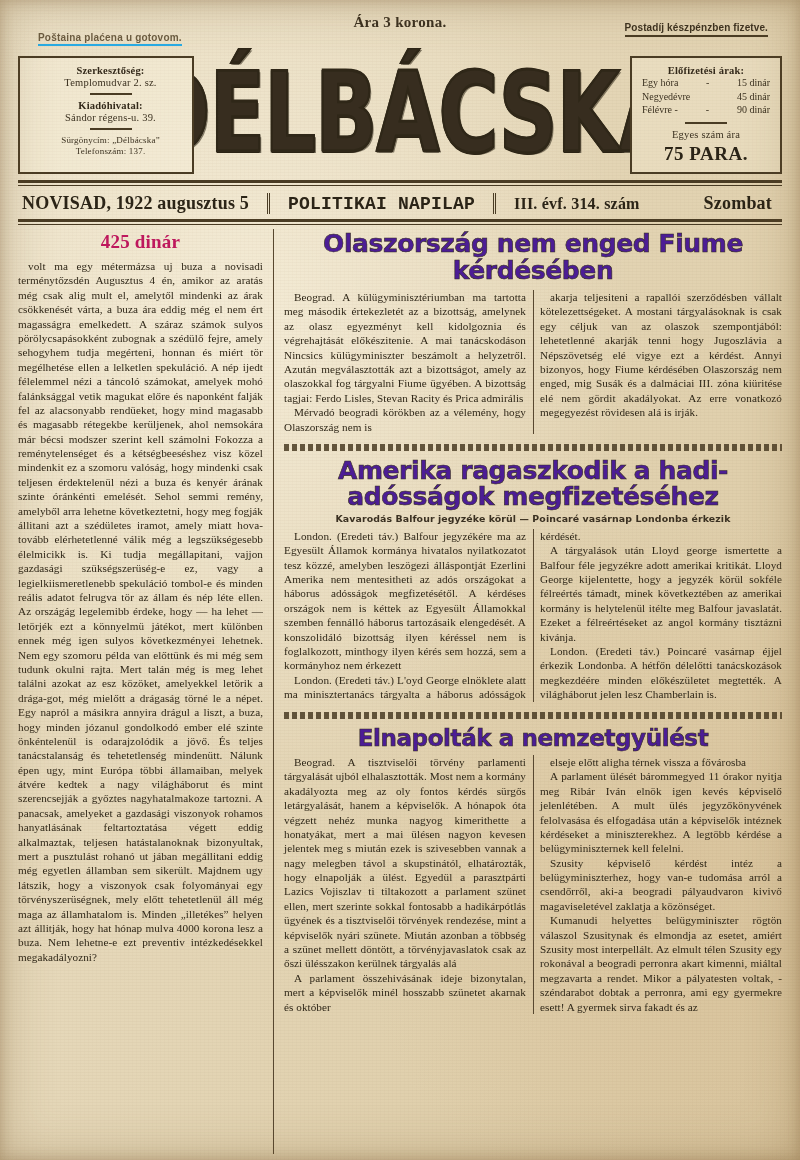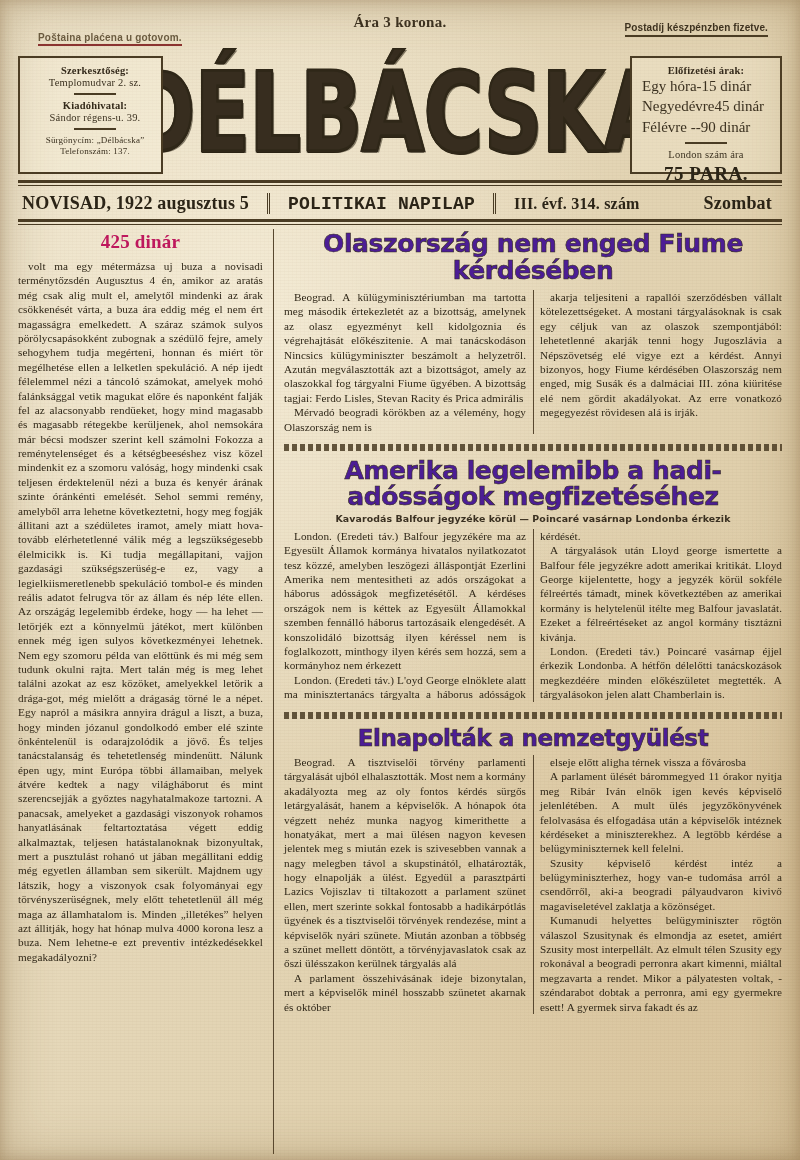--- a/index.html
+++ b/index.html
@@ -35,21 +35,21 @@
   .topstrip{position:relative;height:46px;}
   .pricecenter{
     position:absolute;left:0;right:0;top:14px;text-align:center;
     font-family:"Liberation Serif",serif;font-weight:700;font-size:15px;
     letter-spacing:.3px;color:#3a3020;
   }
   .serbline{
     position:absolute;left:20px;top:32px;
     font-family:"Liberation Sans",sans-serif;font-weight:700;font-size:10px;
     color:#5a4a30;letter-spacing:.2px;
-    border-bottom:2px solid #7f1d1d;padding-bottom:1px;
+    border-bottom:2px solid #0ea5e9;padding-bottom:1px;
     opacity:.88;
   }
   .postline{
     position:absolute;right:14px;top:22px;
     font-family:"Liberation Sans",sans-serif;font-weight:700;font-size:10px;
     color:#3c3120;letter-spacing:.1px;
     border-bottom:2px solid #4a3c24;padding-bottom:2px;
   }
 
   
@@ -58,27 +58,27 @@
     display:flex;align-items:stretch;justify-content:space-between;
     margin-top:2px;
   }
   .sidebox{
     border:2px solid #4a3c24;
     box-sizing:border-box;
     padding:7px 8px;
     text-align:center;
     background:rgba(255,250,233,.22);
   }
-  .box-left{width:145px;margin-top:8px;margin-bottom:6px;padding-left:17px;}
+  .box-left{width:176px;margin-top:8px;margin-bottom:6px;padding-left:17px;}
   .box-right{width:152px;margin-top:8px;margin-bottom:6px;}
   .bx-h{font-family:"Liberation Serif",serif;font-weight:700;font-size:10.5px;letter-spacing:.2px;color:#33291a;}
   .bx-t{font-family:"Liberation Serif",serif;font-size:10.5px;color:#3b3120;margin-top:1px;letter-spacing:.2px;}
   .bx-rule{width:42px;height:2px;background:#4a3c24;margin:5px auto;}
   .bx-small{font-size:9px;}
-  .price-row{display:flex;font-size:15px;color:#3b3120;padding:0 2px;line-height:1.35;}
+  .price-row{display:flex;justify-content:space-between;font-size:10px;color:#3b3120;padding:0 2px;line-height:1.35;}
   .bigpara{font-family:"Liberation Serif",serif;font-weight:700;font-size:19px;letter-spacing:.5px;color:#2b2417;margin-top:3px;}
 
   .logo{
     flex:1;display:flex;align-items:center;justify-content:center;
     position:relative;overflow:hidden;
   }
   .logo-text{
     font-family:"DejaVu Sans",sans-serif;
     font-weight:900;
     font-size:80px;
@@ -216,21 +216,21 @@
         <span>Negyedévre</span>
         <span></span>
         <span>45 dinár</span>
       </div>
       <div class="price-row">
         <span>Félévre -</span>
         <span>-</span>
         <span>90 dinár</span>
       </div>
       <div class="bx-rule"></div>
-      <div class="bx-t">London szám ára</div>
+      <div class="bx-t">Egyes szám ára</div>
       <div class="bigpara">75 PARA.</div>
     </div>
 
   </div>
 
   <div class="rule-thick"></div>
   <div class="rule-thin"></div>
 
   <div class="dateline">
     <div class="dl-a">NOVISAD, 1922 augusztus 5</div>
@@ -268,32 +268,32 @@
           <div class="body">
             <p>akarja teljesiteni a rapallói szerződésben vállalt kötelezettségeket. A mostani tárgyalásoknak is csak egy céljuk van az olaszok szempontjából: lehetetlenné akarják tenni hogy Jugoszlávia a Népszövetség elé vigye ezt a kérdést. Annyi bizonyos, hogy Fiume kérdésében Olaszország nem enged, mig Susák és a dalmáciai III. zóna kiüritése elé nem gördit akadályokat. Az erre vonatkozó megegyezést rövidesen alá is irják.</p>
           </div>
         </div>
       </div>
 
       <div class="dots"></div>
 
       <div class="blockbox">
         <div class="display d2">
-          <div>Amerika legelemibb a hadi-</div>
+          <div>Amerika ragaszkodik a hadi-</div>
           <div>adósságok  megfizetéséhez</div>
         </div>
         <div class="subhead">Kavarodás Balfour jegyzéke körül — Poincaré vasárnap Londonba érkezik</div>
         <div class="twocol">
           <div class="body">
             <p>London. (Eredeti táv.) Balfour jegyzékére ma az Egyesült Államok kormánya hivatalos nyilatkozatot tesz közzé, amelyben leszögezi álláspontját Ezerlini Amerika nem mentesitheti az adós országokat a háborus adósságok megfizetésétől. A kérdéses országok nem is kéttek az Egyesült Államokkal szemben fennálló háborus tartozásaik elengedését. A konszolidáló bizottság ilyen kéréssel nem is foglalkozott, minthogy ilyen kérés sem hozzá, sem a kormányhoz nem érkezett</p>
           <p>London. (Eredeti táv.) L'oyd George elnöklete alatt ma minisztertanács tárgyalta a háborus adósságok kérdését.</p>
             </div>
           <div class="body">
             <p>A tárgyalások után Lloyd george ismertette a Balfour féle jegyzékre adott amerikai kritikát. Lloyd George kijelentette, hogy a jegyzék körül sokféle félreértés támadt, minek következtében az amerikai kormány is helytelenül itélte meg Balfour javaslatát. Ezeket a félreértéseket az angol kormány tisztázni kivánja.</p>
-          <p>London. (Eredeti táv.) Poincaré vasárnap éjjel érkezik Londonba. A hétfőn délelőtti tanácskozások megkezdéére minden előkészületet megtették. A tárgyalásokon jelen alatt Chamberlain is.</p>
+          <p>London. (Eredeti táv.) Poincaré vasárnap éjjel érkezik Londonba. A hétfőn délelőtti tanácskozások megkezdéére minden előkészületet megtették. A világháborut jelen lesz Chamberlain is.</p>
             </div>
         </div>
       </div>
 
       <div class="dots"></div>
 
       <div class="blockbox">
         <div class="display d3">Elnapolták a nemzetgyülést</div>
         <div class="twocol">
           <div class="body">

